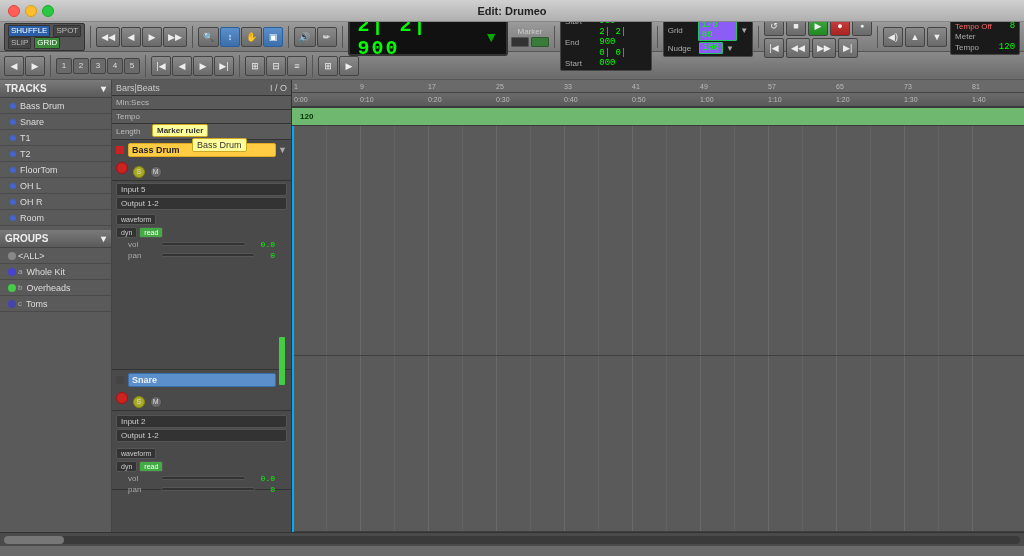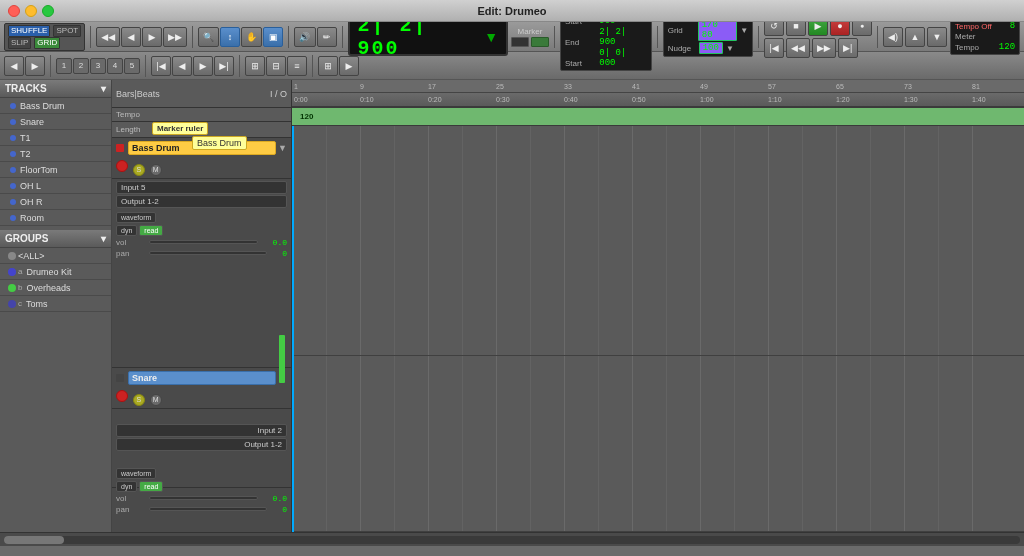--- a/index.html
+++ b/index.html
@@ -300,21 +300,21 @@
 
     
     .track-headers {
       width: 180px;
       background: #4a4a4a;
       border-right: 1px solid #333;
       overflow: hidden;
     }
 
     .track-ruler-header {
-      height: 28px;
+      height: 16px;
       background: #5a5a5a;
       border-bottom: 1px solid #333;
       display: flex;
       align-items: center;
       padding: 0 4px;
       font-size: 9px;
       color: #ccc;
       gap: 4px;
     }
 
@@ -371,21 +371,21 @@
       font-size: 8px;
       color: #ccc;
       cursor: pointer;
       margin-bottom: 1px;
       display: block;
     }
 
     .track-vol-pan {
       display: flex;
       align-items: center;
-      padding: 1px 4px;
+      padding: 1px 16px;
       font-size: 8px;
       color: #bbb;
       gap: 15px;
     }
     .track-vol-label { width: 18px; color: #aaa; }
     .track-vol-value { color: #00ff00; font-family: 'Courier New', monospace; font-size: 8px; }
     .track-vol-slider {
       flex: 1;
       height: 4px;
       background: #333;
@@ -710,21 +710,21 @@
         <span>GROUPS</span>
         <span>▾</span>
       </div>
       <div class="group-item">
         <div class="group-dot" style="background:#888;"></div>
         <span>&lt;ALL&gt;</span>
       </div>
       <div class="group-item">
         <div class="group-dot" style="background:#4444cc;"></div>
         <span style="color:#aaa;margin-right:2px;font-size:8px;">a</span>
-        <span>Drumeo Kit</span>
+        <span>Whole Kit</span>
       </div>
       <div class="group-item">
         <div class="group-dot" style="background:#44cc44;"></div>
         <span style="color:#aaa;margin-right:2px;font-size:8px;">b</span>
         <span>Overheads</span>
       </div>
       <div class="group-item">
         <div class="group-dot" style="background:#4444aa;"></div>
         <span style="color:#aaa;margin-right:2px;font-size:8px;">c</span>
         <span>Toms</span>
@@ -732,20 +732,23 @@
     </div>
   </div>
 
   <div class="track-headers">
 
     <div class="track-ruler-header">
       <span style="flex:1;">Bars|Beats</span>
       <span>I / O</span>
     </div>
 
+    <div style="height:14px;background:#5a5a5a;border-bottom:1px solid #333;display:flex;align-items:center;padding:0 4px;font-size:8px;color:#bbb;">
+      <span>Min:Secs</span>
+    </div>
 
     <div style="height:14px;background:#5a5a5a;border-bottom:1px solid #333;display:flex;align-items:center;padding:0 4px;font-size:8px;color:#bbb;">
       <span>Tempo</span>
     </div>
 
     <div style="height:16px;background:#5a5a5a;border-bottom:1px solid #333;display:flex;align-items:center;padding:0 4px;font-size:8px;color:#bbb;position:relative;">
       <span>Length</span>
 
       <div style="position:absolute;top:0;left:40px;background:#ffff99;border:1px solid #cca822;color:#333;font-size:8px;font-weight:bold;padding:1px 4px;border-radius:2px;z-index:10;white-space:nowrap;">
         <span>Marker ruler</span>
@@ -805,21 +808,21 @@
         <div class="track-name active">Snare</div>
         <span style="color:#aaa;font-size:9px;">▼</span>
       </div>
 
       <div style="padding:2px 4px;border-bottom:1px solid #333;">
         <div class="track-ctrl-btn" style="display:inline-flex;background:#cc2222;border:1px solid #aa1111;border-radius:50%;width:12px;height:12px;margin-right:2px;"></div>
         <div class="track-ctrl-btn" style="display:inline-flex;background:#aaaa22;border:1px solid #888811;border-radius:50%;width:12px;height:12px;margin-right:2px;">S</div>
         <div class="track-ctrl-btn" style="display:inline-flex;background:#6a6a6a;border:1px solid #444;border-radius:50%;width:12px;height:12px;">M</div>
       </div>
 
-      <div style="padding:15px 4px;text-align:right;">
+      <div style="padding:4px 4px;">
         <div class="track-io-btn">Input 2</div>
         <div class="track-io-btn">Output 1-2</div>
       </div>
 
       <div style="padding:1px 4px;display:flex;gap:2px;align-items:center;">
         <div class="mode-btn">waveform</div>
       </div>
 
       <div class="track-mode-row">
         <span class="mode-btn">dyn</span>

